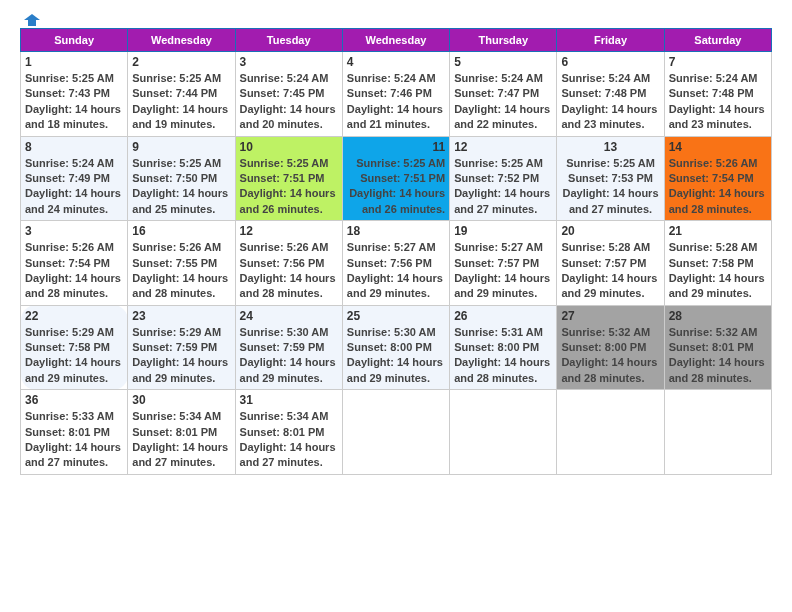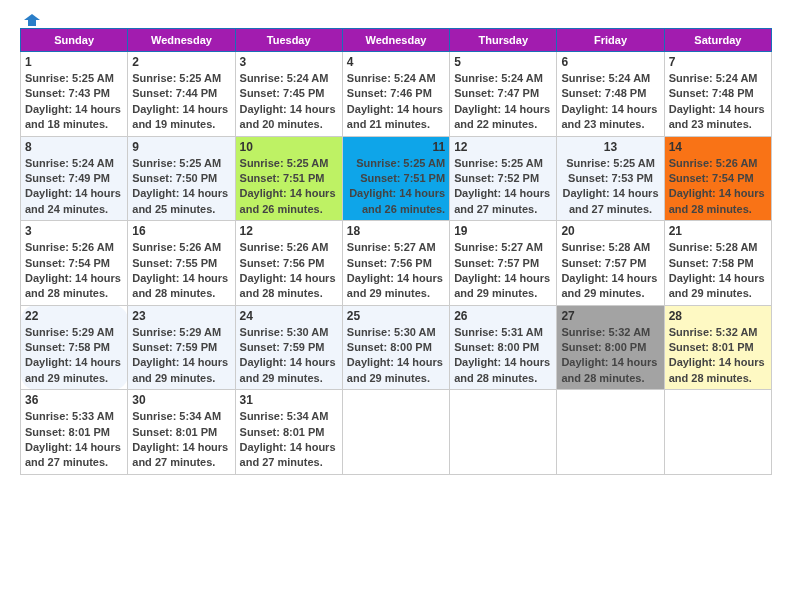--- a/index.html
+++ b/index.html
@@ -233,21 +233,21 @@
             <div class="day-detail">Sunrise: 5:30 AM<br>Sunset: 8:00 PM<br>Daylight: 14 hours and 29 minutes.</div>
           </td>
           <td style="background: rgb(240, 245, 252);">
             <span class="day-num">26</span>
             <div class="day-detail">Sunrise: 5:31 AM<br>Sunset: 8:00 PM<br>Daylight: 14 hours and 28 minutes.</div>
           </td>
           <td style="background: #a3a3a3;">
             <span class="day-num">27</span>
             <div class="day-detail">Sunrise: 5:32 AM<br>Sunset: 8:00 PM<br>Daylight: 14 hours and 28 minutes.</div>
           </td>
-          <td style="background: #fef9c3; margin-left: 6px;">
+          <td style="background: #a3a3a3; margin-left: 6px;">
             <span class="day-num">28</span>
             <div class="day-detail">Sunrise: 5:32 AM<br>Sunset: 8:01 PM<br>Daylight: 14 hours and 28 minutes.</div>
           </td>
         </tr>
         <tr class="last-row">
           <td>
             <span class="day-num">36</span>
             <div class="day-detail">Sunrise: 5:33 AM<br>Sunset: 8:01 PM<br>Daylight: 14 hours and 27 minutes.</div>
           </td>
           <td>

